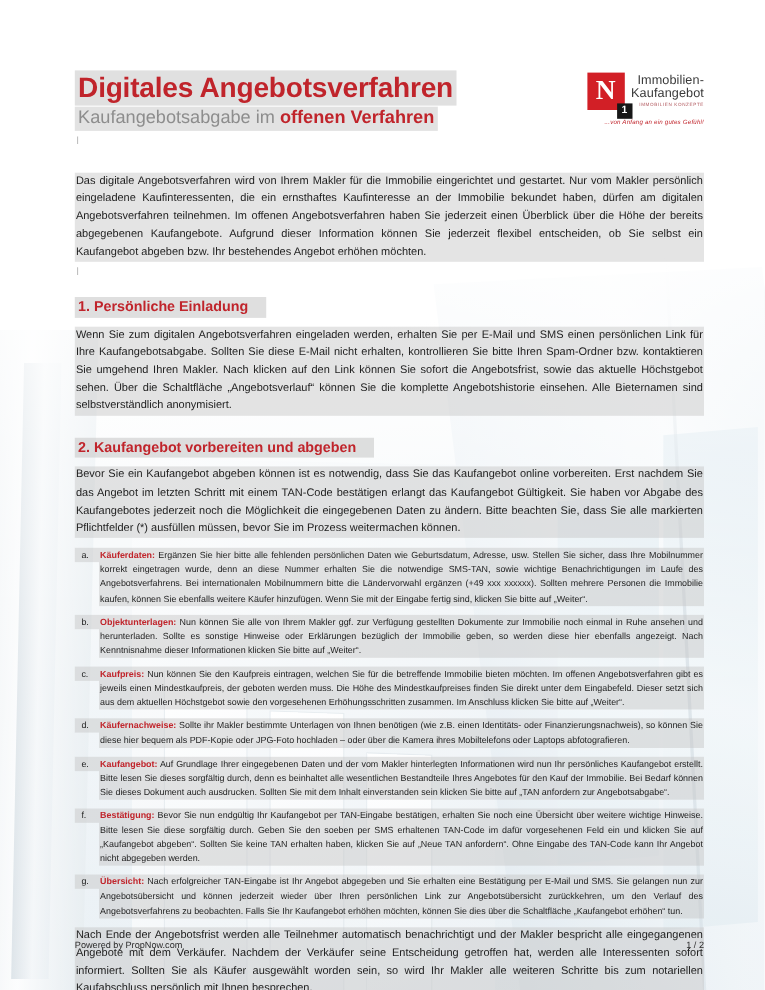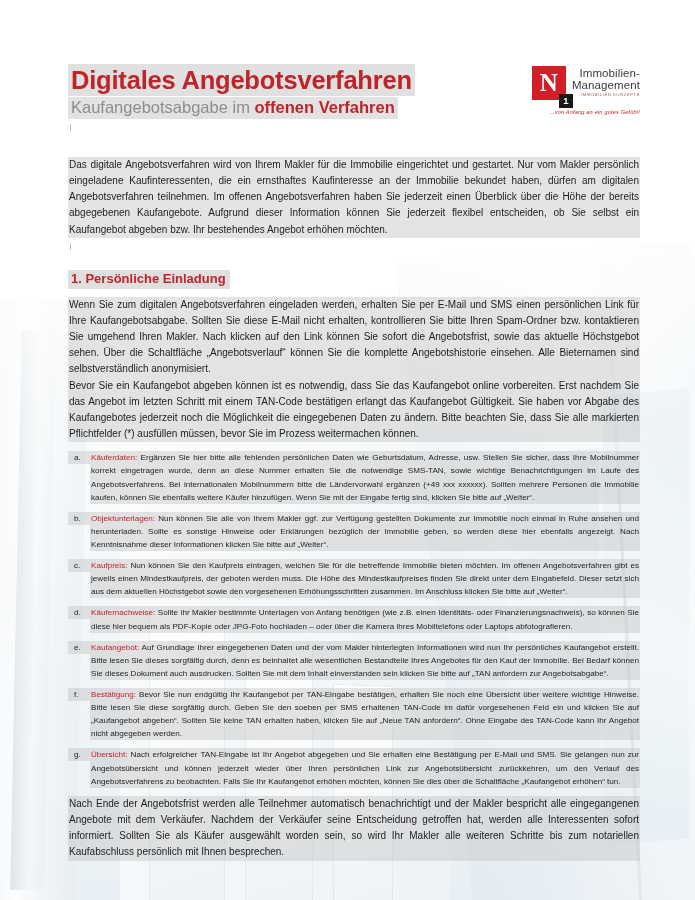--- a/index.html
+++ b/index.html
@@ -200,21 +200,21 @@
   }
   .intro { margin-top: 26px; }
 
   .section-head {
     display: inline-block;
     margin: 20px 0 8px 0;
     font-size: 13px;
     font-weight: bold;
     color: #c0242b;
     background: rgba(196,196,196,.55);
-    padding: 1px 4px 2px 3px;
+    padding: 1px 16px 2px 3px;
     line-height: 1.22;
   }
 
   .tick {
     display: block;
     height: 7px;
     border-left: 1px solid rgba(140,140,140,.55);
     width: 1px;
     margin: 5px 0 0 2px;
   }
@@ -245,21 +245,21 @@
     line-height: 1.62;
     color: #1d1d1d;
     text-align: justify;
     background: rgba(196,196,196,.46);
     box-decoration-break: clone;
     -webkit-box-decoration-break: clone;
     padding: 0 1px;
   }
   .alpha-label {
     color: #c0242b;
-    font-weight: normal;
+    font-weight: bold;
   }
 
   
   .footer {
     position: absolute;
     left: 68px;
     right: 55px;
     bottom: 36px;
     z-index: 2;
     display: flex;
@@ -299,70 +299,77 @@
       </div>
 
       <div class="logo">
         <div class="logo-main">
           <div class="logo-mark">
             <span class="n">N</span>
             <span class="logo-badge">1</span>
           </div>
           <div class="logo-words">
             <span class="logo-line1">Immobilien-</span>
-            <span class="logo-line2">Management</span>
+            <span class="logo-line2">Kaufangebot</span>
             <span class="logo-sub">Immobilien Konzepte</span>
           </div>
         </div>
         <div class="logo-tagline">...von Anfang an ein gutes Gefühl!</div>
       </div>
     </div>
 
     <span class="tick"></span>
 
     <p class="para intro">Das digitale Angebotsverfahren wird von Ihrem Makler für die Immobilie eingerichtet und gestartet. Nur vom Makler persönlich eingeladene Kaufinteressenten, die ein ernsthaftes Kaufinteresse an der Immobilie bekundet haben, dürfen am digitalen Angebotsverfahren teilnehmen. Im offenen Angebotsverfahren haben Sie jederzeit einen Überblick über die Höhe der bereits abgegebenen Kaufangebote. Aufgrund dieser Information können Sie jederzeit flexibel entscheiden, ob Sie selbst ein Kaufangebot abgeben bzw. Ihr bestehendes Angebot erhöhen möchten.</p>
 
     <span class="tick"></span>
 
     <div>
       <h2 class="section-head">1. Persönliche Einladung</h2>
     </div>
     <p class="para">Wenn Sie zum digitalen Angebotsverfahren eingeladen werden, erhalten Sie per E-Mail und SMS einen persönlichen Link für Ihre Kaufangebotsabgabe. Sollten Sie diese E-Mail nicht erhalten, kontrollieren Sie bitte Ihren Spam-Ordner bzw. kontaktieren Sie umgehend Ihren Makler. Nach klicken auf den Link können Sie sofort die Angebotsfrist, sowie das aktuelle Höchstgebot sehen. Über die Schaltfläche „Angebotsverlauf“ können Sie die komplette Angebotshistorie einsehen. Alle Bieternamen sind selbstverständlich anonymisiert.</p>
 
+    <div>
+      <h2 class="section-head">2. Kaufangebot vorbereiten und abgeben</h2>
+    </div>
     <p class="para">Bevor Sie ein Kaufangebot abgeben können ist es notwendig, dass Sie das Kaufangebot online vorbereiten. Erst nachdem Sie das Angebot im letzten Schritt mit einem TAN-Code bestätigen erlangt das Kaufangebot Gültigkeit. Sie haben vor Abgabe des Kaufangebotes jederzeit noch die Möglichkeit die eingegebenen Daten zu ändern. Bitte beachten Sie, dass Sie alle markierten Pflichtfelder (*) ausfüllen müssen, bevor Sie im Prozess weitermachen können.</p>
 
     <ul class="alpha-list" id="alpha-list">
         <li class="alpha-item">
           <span class="alpha-marker">a.</span>
           <span class="alpha-body"><span class="alpha-label">Käuferdaten:</span><span> Ergänzen Sie hier bitte alle fehlenden persönlichen Daten wie Geburtsdatum, Adresse, usw. Stellen Sie sicher, dass Ihre Mobilnummer korrekt eingetragen wurde, denn an diese Nummer erhalten Sie die notwendige SMS-TAN, sowie wichtige Benachrichtigungen im Laufe des Angebotsverfahrens. Bei internationalen Mobilnummern bitte die Ländervorwahl ergänzen (+49 xxx xxxxxx). Sollten mehrere Personen die Immobilie kaufen, können Sie ebenfalls weitere Käufer hinzufügen. Wenn Sie mit der Eingabe fertig sind, klicken Sie bitte auf „Weiter“.</span></span>
         </li>
         <li class="alpha-item">
           <span class="alpha-marker">b.</span>
           <span class="alpha-body"><span class="alpha-label">Objektunterlagen:</span><span> Nun können Sie alle von Ihrem Makler ggf. zur Verfügung gestellten Dokumente zur Immobilie noch einmal in Ruhe ansehen und herunterladen. Sollte es sonstige Hinweise oder Erklärungen bezüglich der Immobilie geben, so werden diese hier ebenfalls angezeigt. Nach Kenntnisnahme dieser Informationen klicken Sie bitte auf „Weiter“.</span></span>
         </li>
         <li class="alpha-item">
           <span class="alpha-marker">c.</span>
           <span class="alpha-body"><span class="alpha-label">Kaufpreis:</span><span> Nun können Sie den Kaufpreis eintragen, welchen Sie für die betreffende Immobilie bieten möchten. Im offenen Angebotsverfahren gibt es jeweils einen Mindestkaufpreis, der geboten werden muss. Die Höhe des Mindestkaufpreises finden Sie direkt unter dem Eingabefeld. Dieser setzt sich aus dem aktuellen Höchstgebot sowie den vorgesehenen Erhöhungsschritten zusammen. Im Anschluss klicken Sie bitte auf „Weiter“.</span></span>
         </li>
         <li class="alpha-item">
           <span class="alpha-marker">d.</span>
-          <span class="alpha-body"><span class="alpha-label">Käufernachweise:</span><span> Sollte ihr Makler bestimmte Unterlagen von Anfang benötigen (wie z.B. einen Identitäts- oder Finanzierungsnachweis), so können Sie diese hier bequem als PDF-Kopie oder JPG-Foto hochladen – oder über die Kamera ihres Mobiltelefons oder Laptops abfotografieren.</span></span>
+          <span class="alpha-body"><span class="alpha-label">Käufernachweise:</span><span> Sollte ihr Makler bestimmte Unterlagen von Ihnen benötigen (wie z.B. einen Identitäts- oder Finanzierungsnachweis), so können Sie diese hier bequem als PDF-Kopie oder JPG-Foto hochladen – oder über die Kamera ihres Mobiltelefons oder Laptops abfotografieren.</span></span>
         </li>
         <li class="alpha-item">
           <span class="alpha-marker">e.</span>
           <span class="alpha-body"><span class="alpha-label">Kaufangebot:</span><span> Auf Grundlage Ihrer eingegebenen Daten und der vom Makler hinterlegten Informationen wird nun Ihr persönliches Kaufangebot erstellt. Bitte lesen Sie dieses sorgfältig durch, denn es beinhaltet alle wesentlichen Bestandteile Ihres Angebotes für den Kauf der Immobilie. Bei Bedarf können Sie dieses Dokument auch ausdrucken. Sollten Sie mit dem Inhalt einverstanden sein klicken Sie bitte auf „TAN anfordern zur Angebotsabgabe“.</span></span>
         </li>
         <li class="alpha-item">
           <span class="alpha-marker">f.</span>
           <span class="alpha-body"><span class="alpha-label">Bestätigung:</span><span> Bevor Sie nun endgültig Ihr Kaufangebot per TAN-Eingabe bestätigen, erhalten Sie noch eine Übersicht über weitere wichtige Hinweise. Bitte lesen Sie diese sorgfältig durch. Geben Sie den soeben per SMS erhaltenen TAN-Code im dafür vorgesehenen Feld ein und klicken Sie auf „Kaufangebot abgeben“. Sollten Sie keine TAN erhalten haben, klicken Sie auf „Neue TAN anfordern“. Ohne Eingabe des TAN-Code kann Ihr Angebot nicht abgegeben werden.</span></span>
         </li>
         <li class="alpha-item">
           <span class="alpha-marker">g.</span>
           <span class="alpha-body"><span class="alpha-label">Übersicht:</span><span> Nach erfolgreicher TAN-Eingabe ist Ihr Angebot abgegeben und Sie erhalten eine Bestätigung per E-Mail und SMS. Sie gelangen nun zur Angebotsübersicht und können jederzeit wieder über Ihren persönlichen Link zur Angebotsübersicht zurückkehren, um den Verlauf des Angebotsverfahrens zu beobachten. Falls Sie Ihr Kaufangebot erhöhen möchten, können Sie dies über die Schaltfläche „Kaufangebot erhöhen“ tun.</span></span>
         </li>
       </ul>
 
     <p class="para">Nach Ende der Angebotsfrist werden alle Teilnehmer automatisch benachrichtigt und der Makler bespricht alle eingegangenen Angebote mit dem Verkäufer. Nachdem der Verkäufer seine Entscheidung getroffen hat, werden alle Interessenten sofort informiert. Sollten Sie als Käufer ausgewählt worden sein, so wird Ihr Makler alle weiteren Schritte bis zum notariellen Kaufabschluss persönlich mit Ihnen besprechen.</p>
 
   </div>
 
+  <div class="footer">
+    <span>Powered by PropNow.com</span>
+    <span>1 / 2</span>
+  </div>
 
 </div>
 
 </body></html>

